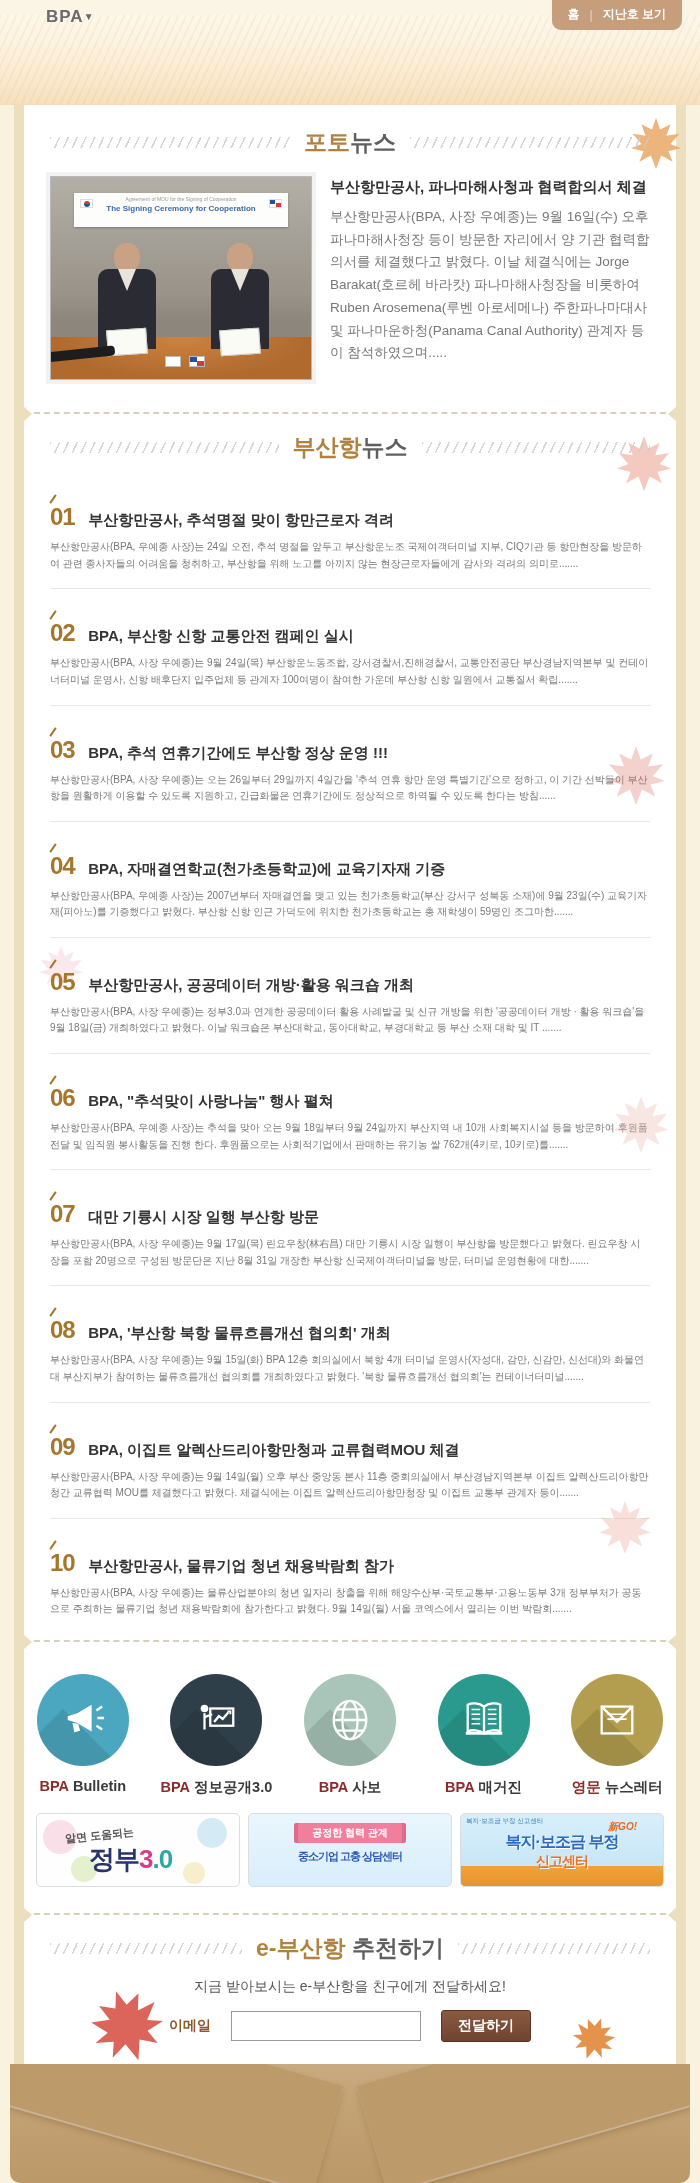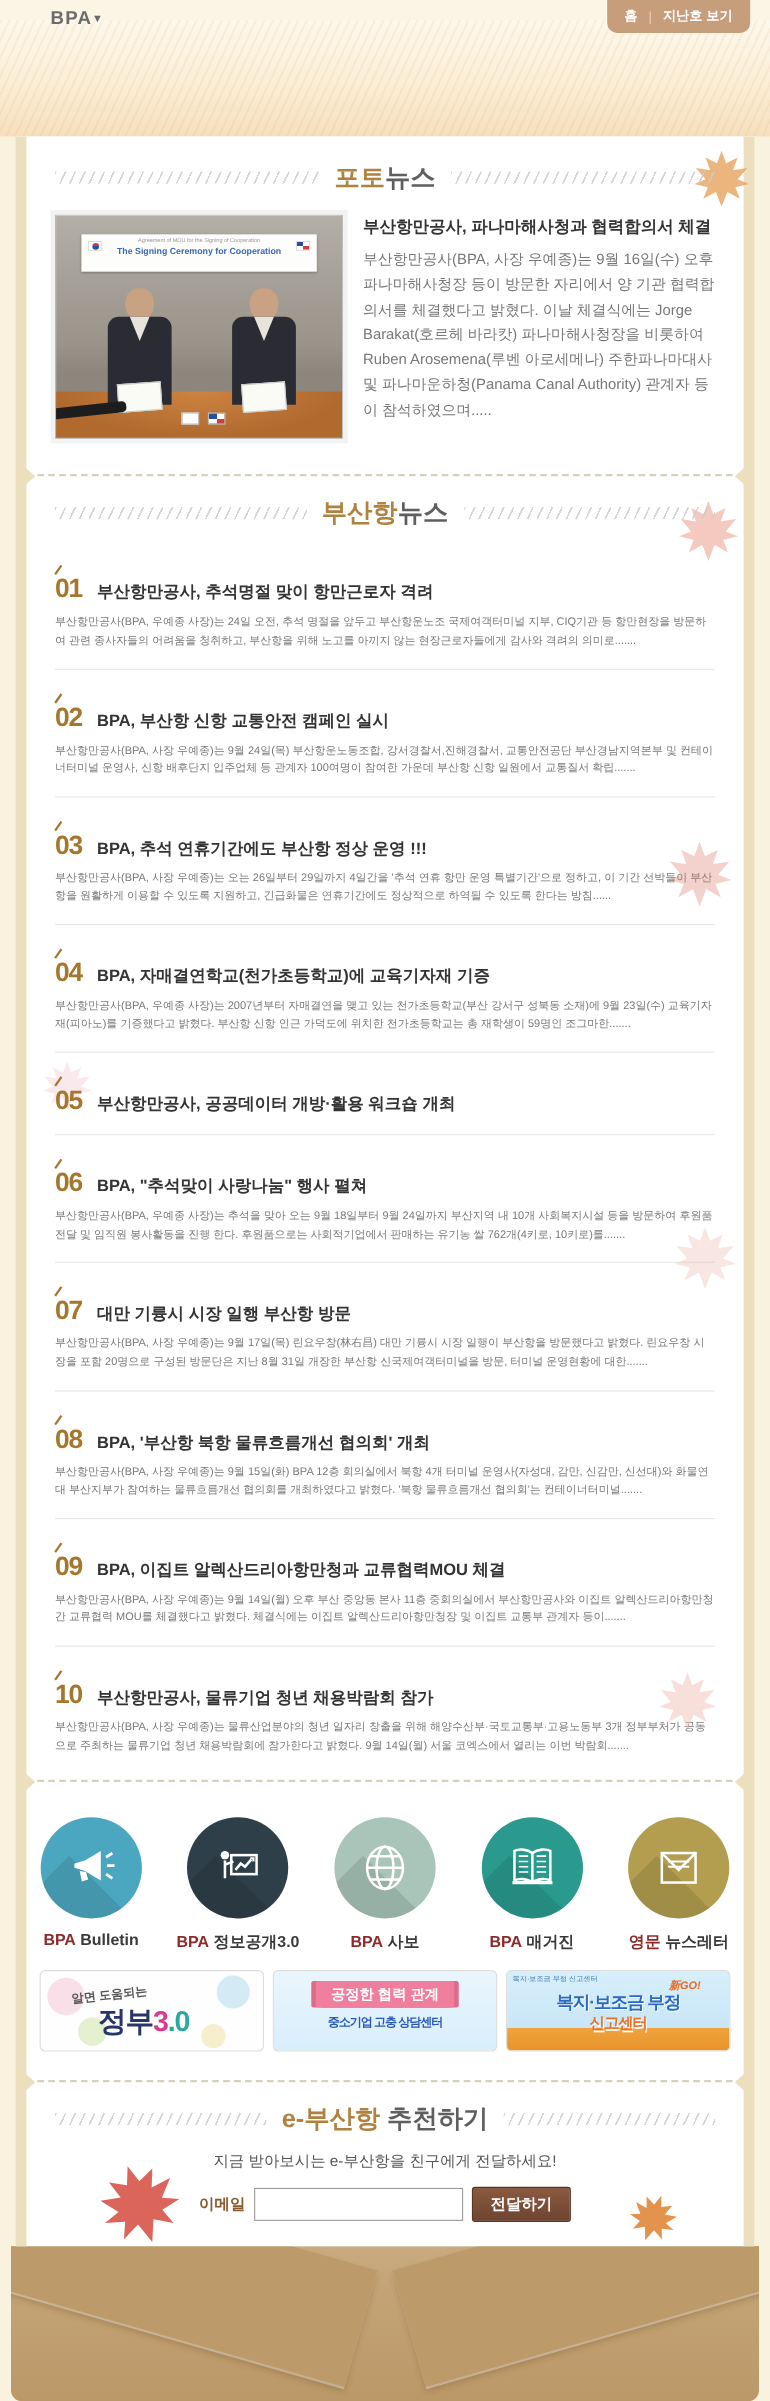--- a/index.html
+++ b/index.html
@@ -86,31 +86,31 @@
   .ad1 { background:#fefefe; }
   .ad1 .gear { position:absolute; border-radius:50%; opacity:.35; }
   .g1 { width:34px; height:34px; left:6px; top:6px; background:#f0a8c0; }
   .g2 { width:26px; height:26px; left:34px; bottom:4px; background:#b8d878; }
   .g3 { width:30px; height:30px; right:12px; top:4px; background:#88c8e8; }
   .g4 { width:22px; height:22px; right:34px; bottom:2px; background:#e8d070; }
   .ad1 .l1 { position:absolute; left:28px; top:14px; font-size:11px; color:#555; font-weight:700; transform:rotate(-6deg); }
   .ad1 .l2 { position:absolute; left:52px; top:28px; font-size:26px; font-weight:800; color:#27356a; letter-spacing:-1px; }
   .ad1 .l2 b { color:#d83a8e; } .ad1 .l2 i { color:#2ba8a0; font-style:normal; }
   .ad2 { background:linear-gradient(180deg,#eaf6fd 0%,#d8eefb 100%); text-align:center; }
-  .ad2 .ribbon { display:inline-block; margin-top:9px; background:#ef7f9d; color:#fff; font-size:13px; font-weight:700; padding:3px 14px; border-radius:2px; box-shadow:-4px 0 0 #e06a8a, 4px 0 0 #e06a8a; }
+  .ad2 .ribbon { display:inline-block; margin-top:9px; background:#ef7f9d; color:#fff; font-size:10px; font-weight:700; padding:3px 14px; border-radius:2px; box-shadow:-4px 0 0 #e06a8a, 4px 0 0 #e06a8a; }
   .ad2 .t { font-size:11px; font-weight:800; color:#2a5ab8; margin-top:6px; letter-spacing:-1px; }
   .ad3 { background:linear-gradient(180deg,#d8effb 0%,#c8e6f6 72%,#f0a33c 72%,#e8932c 100%); text-align:center; }
   .ad3 .hd { position:absolute; left:5px; top:3px; font-size:6.5px; color:#3a78b0; }
   .ad3 .tag { position:absolute; right:26px; top:6px; font-size:10px; font-weight:800; color:#e86a20; font-style:italic; }
   .ad3 .t { margin-top:18px; font-size:16px; font-weight:800; color:#2a6ac0; text-shadow:1px 1px 0 #fff; letter-spacing:-1px; }
   .ad3 .t2 { font-size:14px; font-weight:800; color:#e8732a; text-shadow:1px 1px 0 #fff; letter-spacing:-1px; }
 
   
   .rec-sub { text-align:center; font-size:14px; color:#555; margin:4px 0 14px; }
-  .rec-form { display:flex; justify-content:center; align-items:center; gap:8px; padding-bottom:18px; position:relative; z-index:2; }
+  .rec-form { display:flex; justify-content:center; align-items:center; gap:20px; padding-bottom:18px; position:relative; z-index:2; }
   .rec-label { font-size:14px; font-weight:800; color:#8a5a2c; }
   .rec-input { width:190px; height:30px; border:1px solid #9a9a9a; background:#fff; padding:0 6px; font-size:13px; }
   .rec-btn { height:32px; padding:0 16px; background:linear-gradient(180deg,#8a5a40 0%,#6e4430 100%); color:#fff; font-size:14px; font-weight:800; border:1px solid #5a3422; border-radius:3px; cursor:pointer; }
 
   
   .leaf { position:absolute; pointer-events:none; }
 
   
   .envelope { margin:0 10px; margin-top:auto; height:232px; border-radius:0 0 10px 10px; background:linear-gradient(180deg,#c9aa80 0%,#c2a173 40%,#bb9868 100%); position:relative; overflow:hidden; }
   .flap { position:absolute; top:-36px; width:60%; height:110px; background:#bd9a6a; }
@@ -244,20 +244,21 @@
         </div>
         <p class="art-body">부산항만공사(BPA, 우예종 사장)는 2007년부터 자매결연을 맺고 있는 천가초등학교(부산 강서구 성북동 소재)에 9월 23일(수) 교육기자재(피아노)를 기증했다고 밝혔다. 부산항 신항 인근 가덕도에 위치한 천가초등학교는 총 재학생이 59명인 조그마한.......</p>
         <hr class="art-divider">
       </div>
 
       <div class="article">
         <div class="art-head">
           <span class="art-no">05</span>
           <span class="art-title">부산항만공사, 공공데이터 개방·활용 워크숍 개최</span>
         </div>
+        <p class="art-body">부산항만공사(BPA, 사장 우예종)는 정부3.0과 연계한 공공데이터 활용 사례발굴 및 신규 개방을 위한 '공공데이터 개방 · 활용 워크숍'을 9월 18일(금) 개최하였다고 밝혔다. 이날 워크숍은 부산대학교, 동아대학교, 부경대학교 등 부산 소재 대학 및 IT .......</p>
         <hr class="art-divider">
       </div>
 
       <div class="article">
         <div class="art-head">
           <span class="art-no">06</span>
           <span class="art-title">BPA, "추석맞이 사랑나눔" 행사 펼쳐</span>
         </div>
         <p class="art-body">부산항만공사(BPA, 우예종 사장)는 추석을 맞아 오는 9월 18일부터 9월 24일까지 부산지역 내 10개 사회복지시설 등을 방문하여 후원품 전달 및 임직원 봉사활동을 진행 한다. 후원품으로는 사회적기업에서 판매하는 유기농 쌀 762개(4키로, 10키로)를.......</p>
         <hr class="art-divider">
@@ -279,21 +280,21 @@
         </div>
         <p class="art-body">부산항만공사(BPA, 사장 우예종)는 9월 15일(화) BPA 12층 회의실에서 북항 4개 터미널 운영사(자성대, 감만, 신감만, 신선대)와 화물연대 부산지부가 참여하는 물류흐름개선 협의회를 개최하였다고 밝혔다. '북항 물류흐름개선 협의회'는 컨테이너터미널.......</p>
         <hr class="art-divider">
       </div>
 
       <div class="article">
         <div class="art-head">
           <span class="art-no">09</span>
           <span class="art-title">BPA, 이집트 알렉산드리아항만청과 교류협력MOU 체결</span>
         </div>
-        <p class="art-body">부산항만공사(BPA, 사장 우예종)는 9월 14일(월) 오후 부산 중앙동 본사 11층 중회의실에서 부산항만공사와 이집트 알렉산드리아항만청간 교류협력 MOU를 체결했다고 밝혔다. 체결식에는 이집트 알렉산드리아항만청장 및 이집트 교통부 관계자 등이.......</p>
+        <p class="art-body">부산항만공사(BPA, 사장 우예종)는 9월 14일(월) 오후 부산 중앙동 본사 11층 중회의실에서 부산경남지역본부 이집트 알렉산드리아항만청간 교류협력 MOU를 체결했다고 밝혔다. 체결식에는 이집트 알렉산드리아항만청장 및 이집트 교통부 관계자 등이.......</p>
         <hr class="art-divider">
       </div>
 
       <div class="article">
         <div class="art-head">
           <span class="art-no">10</span>
           <span class="art-title">부산항만공사, 물류기업 청년 채용박람회 참가</span>
         </div>
         <p class="art-body">부산항만공사(BPA, 사장 우예종)는 물류산업분야의 청년 일자리 창출을 위해 해양수산부·국토교통부·고용노동부 3개 정부부처가 공동으로 주최하는 물류기업 청년 채용박람회에 참가한다고 밝혔다. 9월 14일(월) 서울 코엑스에서 열리는 이번 박람회.......</p>
 

